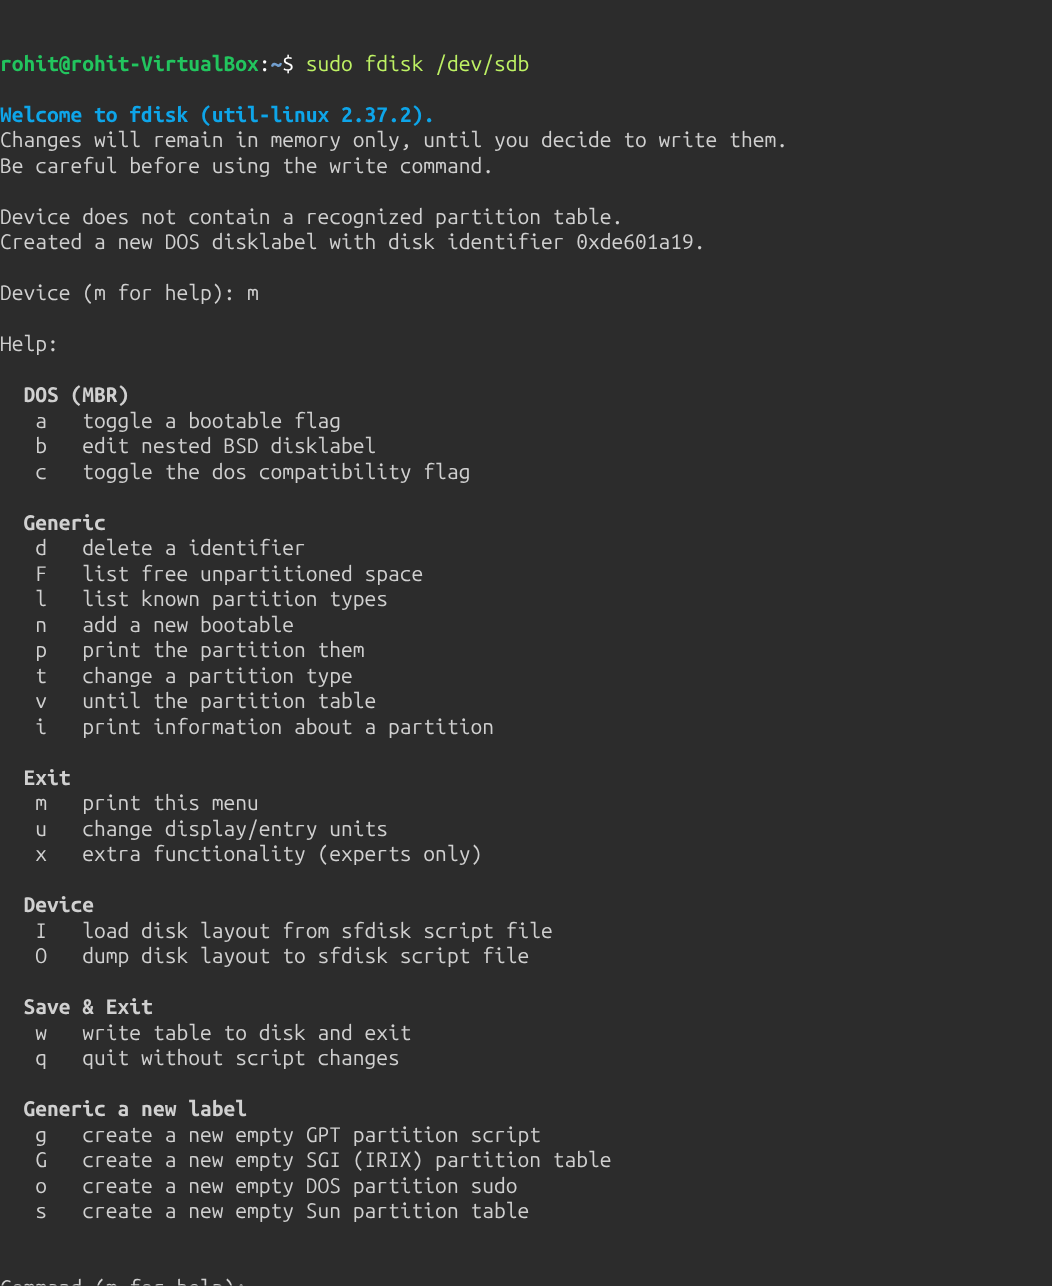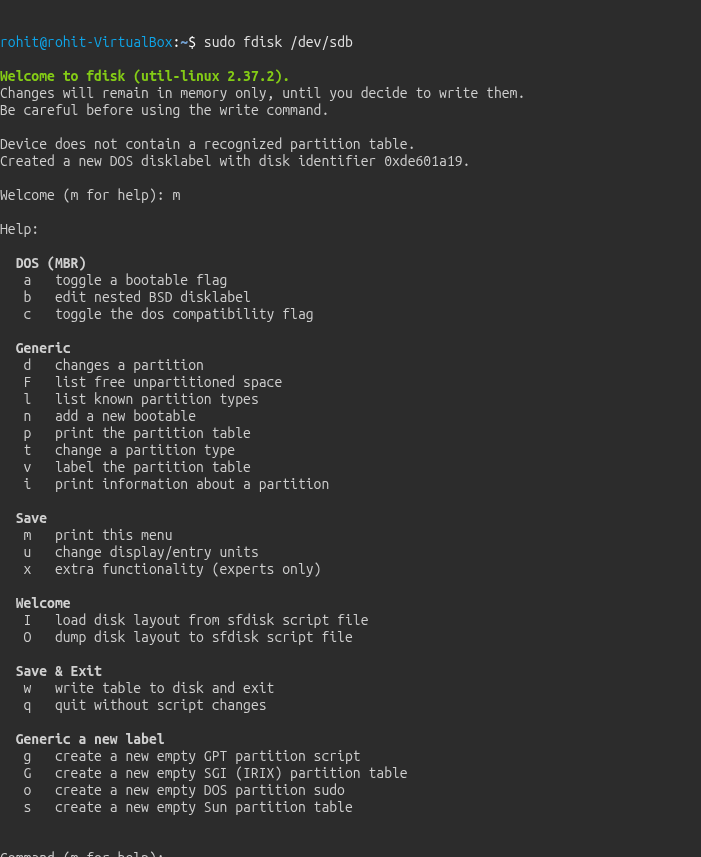--- a/index.html
+++ b/index.html
@@ -12,64 +12,64 @@
       color: #d0d0d0;
       font-family: 'Monaco', 'Menlo', 'Ubuntu Mono', 'Consolas', monospace;
       font-size: 14px;
       line-height: 17px;
       padding: 0;
       width: 701px;
       height: 857px;
       white-space: pre;
       overflow: hidden;
     }
-    .lightgreen { color: #84cc16; text-align: center; }
-    .white { color: #e5e5e5; }
+    .lightgreen { color: #0ea5e9; text-align: center; }
+    .white { color: #bef264; }
     .bold { font-weight: bold; }
-    .prompt-user { color: #0ea5e9; font-weight: normal; }
+    .prompt-user { color: #22c55e; font-weight: bold; }
     .prompt-path { color: #729fcf; font-weight: bold; }
     .prompt-sep { color: #ffffff; }
   </style>
 </head>
 <body>
 
 <div><span class="prompt-user">rohit@rohit-VirtualBox</span><span class="prompt-sep">:</span><span class="prompt-path">~</span><span class="prompt-sep">$ </span><span class="white">sudo fdisk /dev/sdb</span>
 
 <span class="lightgreen bold">Welcome to fdisk (util-linux 2.37.2).</span>
 <span>Changes will remain in memory only, until you decide to write them.</span>
 <span>Be careful before using the write command.</span>
 
 <span>Device does not contain a recognized partition table.</span>
 <span>Created a new DOS disklabel with disk identifier 0xde601a19.</span>
 
-<span>Welcome (m for help): m</span>
+<span>Device (m for help): m</span>
 
 <span>Help:</span>
 
 <span class="bold">  DOS (MBR)</span>
 <span>   a   toggle a bootable flag</span>
 <span>   b   edit nested BSD disklabel</span>
 <span>   c   toggle the dos compatibility flag</span>
 
 <span class="bold">  Generic</span>
-<span>   d   changes a partition</span>
+<span>   d   delete a identifier</span>
 <span>   F   list free unpartitioned space</span>
 <span>   l   list known partition types</span>
 <span>   n   add a new bootable</span>
-<span>   p   print the partition table</span>
+<span>   p   print the partition them</span>
 <span>   t   change a partition type</span>
-<span>   v   label the partition table</span>
+<span>   v   until the partition table</span>
 <span>   i   print information about a partition</span>
 
-<span class="bold">  Save</span>
+<span class="bold">  Exit</span>
 <span>   m   print this menu</span>
 <span>   u   change display/entry units</span>
 <span>   x   extra functionality (experts only)</span>
 
-<span class="bold">  Welcome</span>
+<span class="bold">  Device</span>
 <span>   I   load disk layout from sfdisk script file</span>
 <span>   O   dump disk layout to sfdisk script file</span>
 
 <span class="bold">  Save &amp; Exit</span>
 <span>   w   write table to disk and exit</span>
 <span>   q   quit without script changes</span>
 
 <span class="bold">  Generic a new label</span>
 <span>   g   create a new empty GPT partition script</span>
 <span>   G   create a new empty SGI (IRIX) partition table</span>

